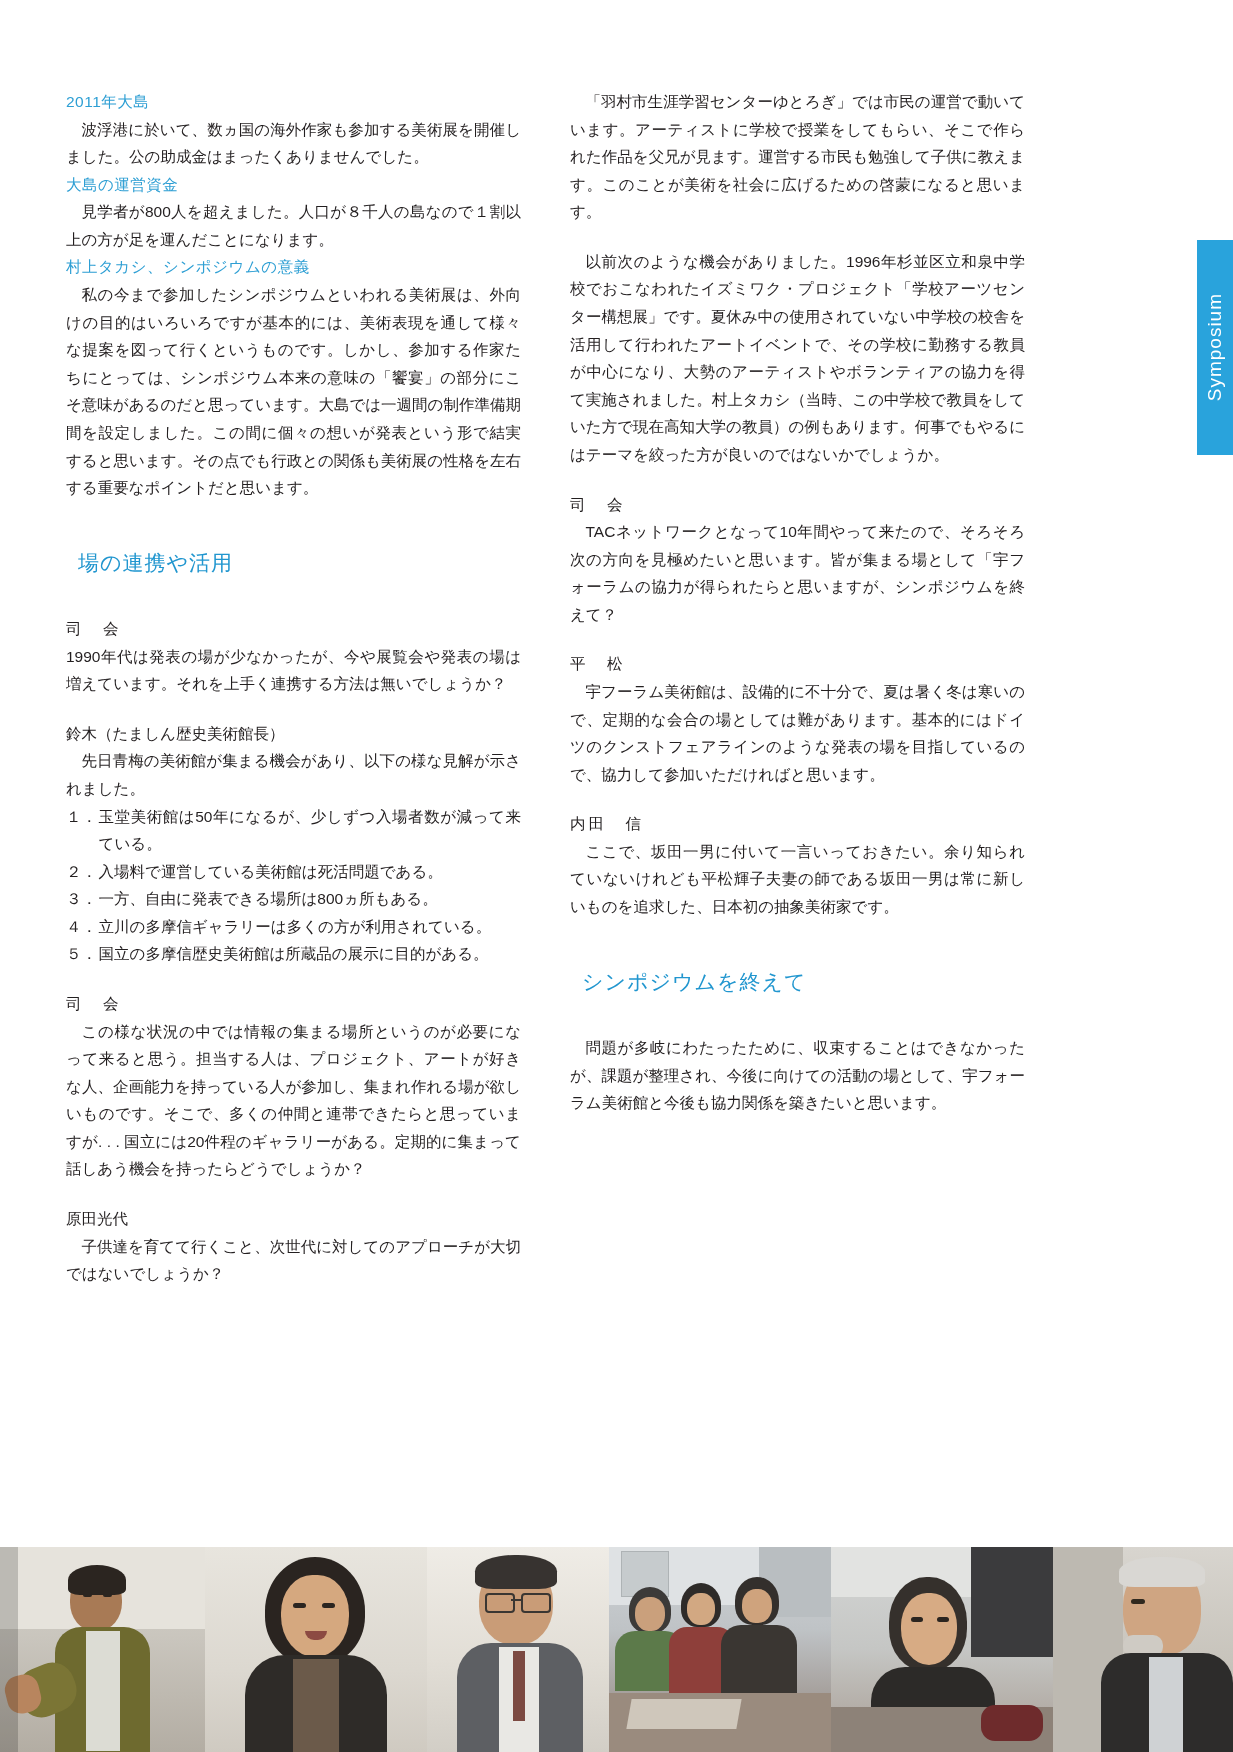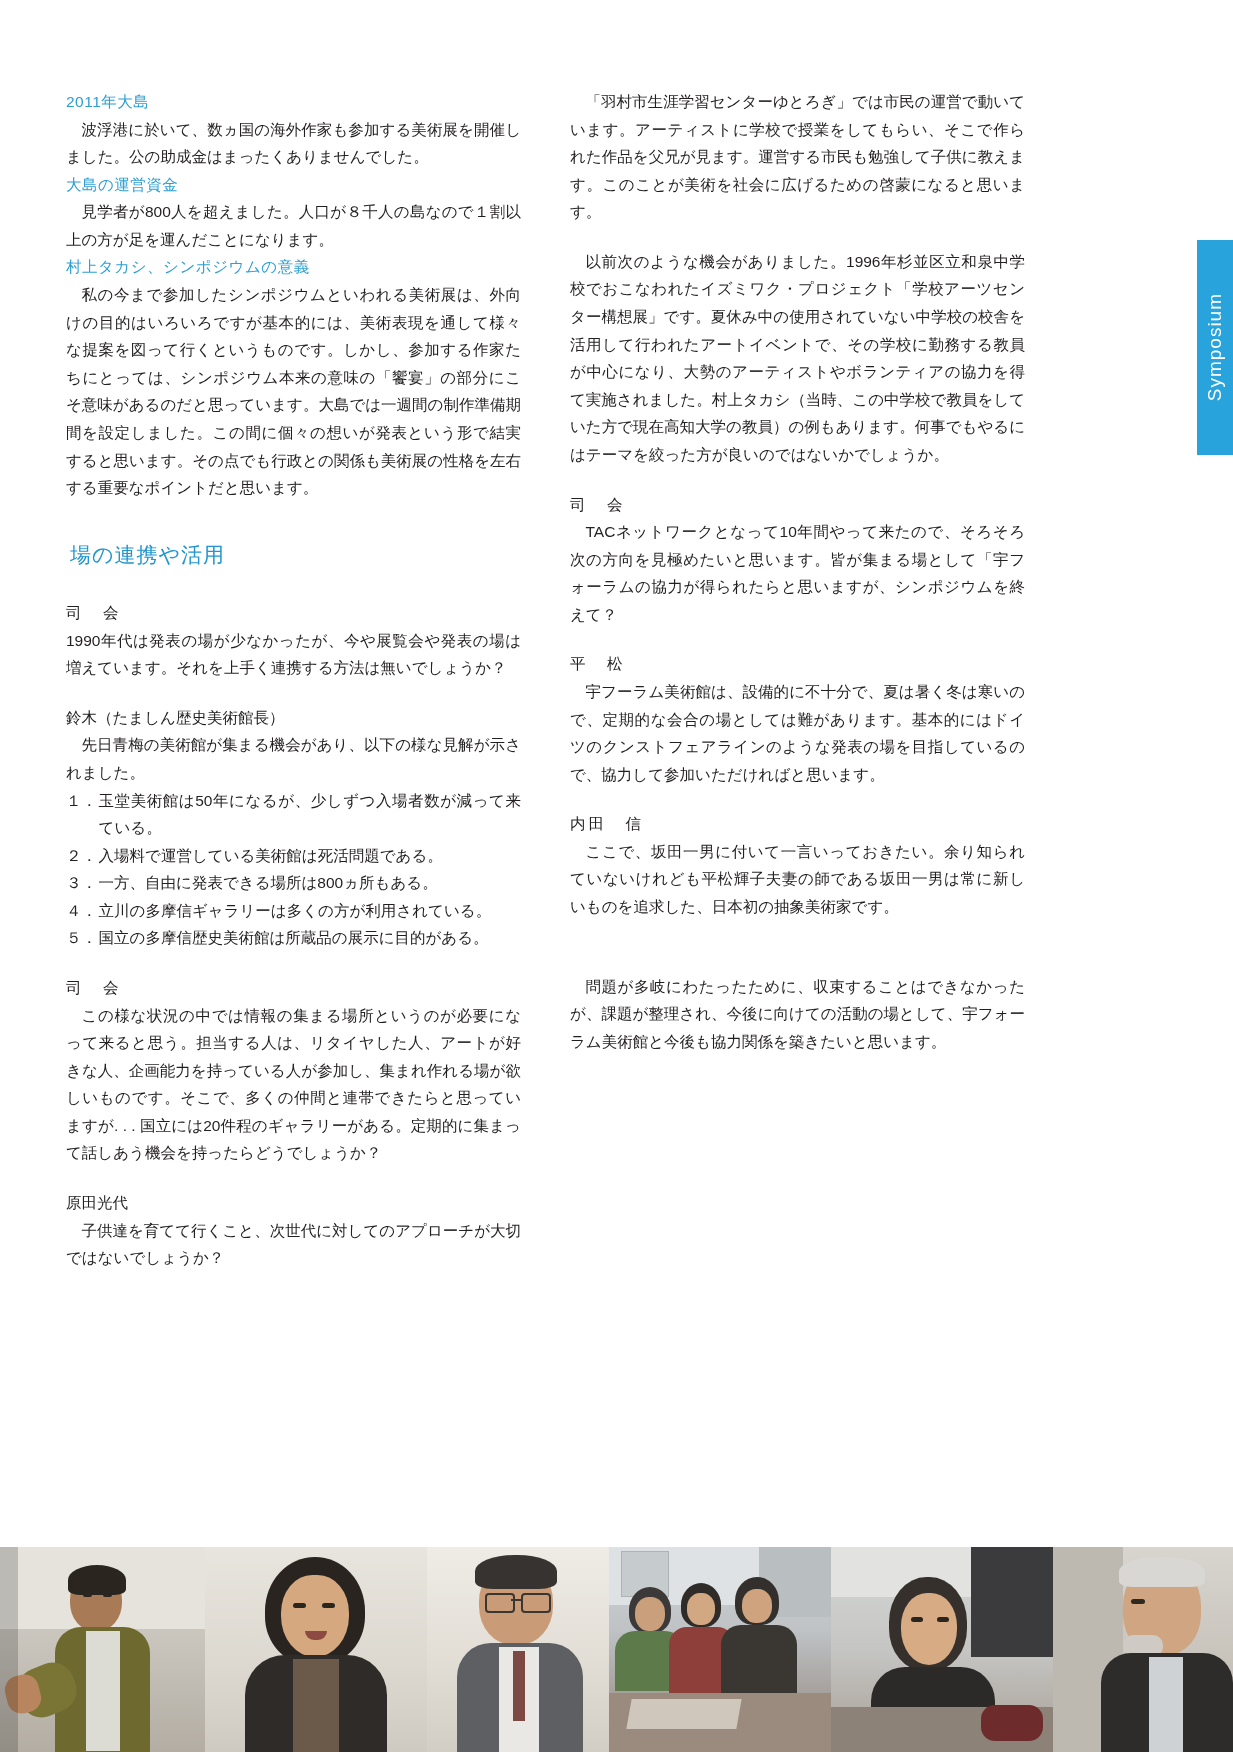--- a/index.html
+++ b/index.html
@@ -65,21 +65,21 @@
 
   .subhead-blue {
     color: #2e9fd4;
     font-size: 15.5px;
     margin: 0;
     letter-spacing: 0.5px;
   }
   .section-title {
     color: #2196cf;
     font-size: 21px;
-    margin: 4px;
+    margin: 12px;
     letter-spacing: 1px;
   }
   .speaker {
     margin: 0;
     letter-spacing: 3px;
     font-size: 15.5px;
   }
   .speaker.tight { letter-spacing: 0; }
 
   ol.numlist {
@@ -175,21 +175,21 @@
         <span>立川の多摩信ギャラリーは多くの方が利用されている。</span>
       </li>
       <li>
         <span class="num">５．</span>
         <span>国立の多摩信歴史美術館は所蔵品の展示に目的がある。</span>
       </li>
     </ol>
 
     <div class="spacer-m"></div>
     <p class="speaker">司　会</p>
-    <p class="para">この様な状況の中では情報の集まる場所というのが必要になって来ると思う。担当する人は、リタイヤした人、アートが好きな人、企画能力を持っている人が参加し、集まれ作れる場が欲しいものです。そこで、多くの仲間と連帯できたらと思っていますが. . . 国立には20件程のギャラリーがある。定期的に集まって話しあう機会を持ったらどうでしょうか？</p>
+    <p class="para">この様な状況の中では情報の集まる場所というのが必要になって来ると思う。担当する人は、プロジェクト、アートが好きな人、企画能力を持っている人が参加し、集まれ作れる場が欲しいものです。そこで、多くの仲間と連帯できたらと思っていますが. . . 国立には20件程のギャラリーがある。定期的に集まって話しあう機会を持ったらどうでしょうか？</p>
 
     <div class="spacer-m"></div>
     <p class="speaker tight">原田光代</p>
     <p class="para">子供達を育てて行くこと、次世代に対してのアプローチが大切ではないでしょうか？</p>
   </div>
 
   <div class="col col-right">
 
     <p class="para">「羽村市生涯学習センターゆとろぎ」では市民の運営で動いています。アーティストに学校で授業をしてもらい、そこで作られた作品を父兄が見ます。運営する市民も勉強して子供に教えます。このことが美術を社会に広げるための啓蒙になると思います。</p>
 
@@ -202,20 +202,21 @@
 
     <div class="spacer-m"></div>
     <p class="speaker">平　松</p>
     <p class="para">宇フーラム美術館は、設備的に不十分で、夏は暑く冬は寒いので、定期的な会合の場としては難があります。基本的にはドイツのクンストフェアラインのような発表の場を目指しているので、協力して参加いただければと思います。</p>
 
     <div class="spacer-m"></div>
     <p class="speaker">内田　信</p>
     <p class="para">ここで、坂田一男に付いて一言いっておきたい。余り知られていないけれども平松輝子夫妻の師である坂田一男は常に新しいものを追求した、日本初の抽象美術家です。</p>
 
     <div class="spacer-l"></div>
+    <p class="section-title">シンポジウムを終えて</p>
     <div class="spacer-m"></div>
     <p class="para">問題が多岐にわたったために、収束することはできなかったが、課題が整理され、今後に向けての活動の場として、宇フォーラム美術館と今後も協力関係を築きたいと思います。</p>
   </div>
 
   <div class="photostrip">
 
     <div class="photo p1">
       <div class="bg" style="background:linear-gradient(180deg,#d9d6cf 0%,#c9c5bd 45%,#b3ada3 100%);"></div>
       <div class="shape" style="left:0;top:0;width:100%;height:40%;background:#e6e3dc;"></div>
       <div class="shape" style="left:70px;top:22px;width:52px;height:62px;border-radius:50% 50% 46% 46%;background:#a87a55;"></div>

